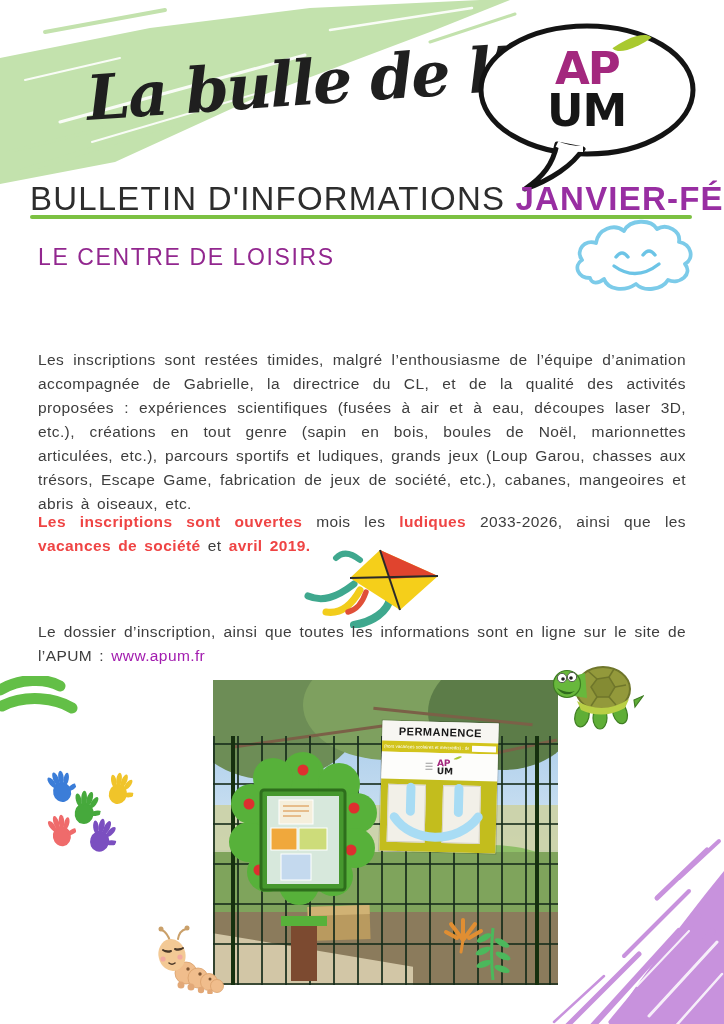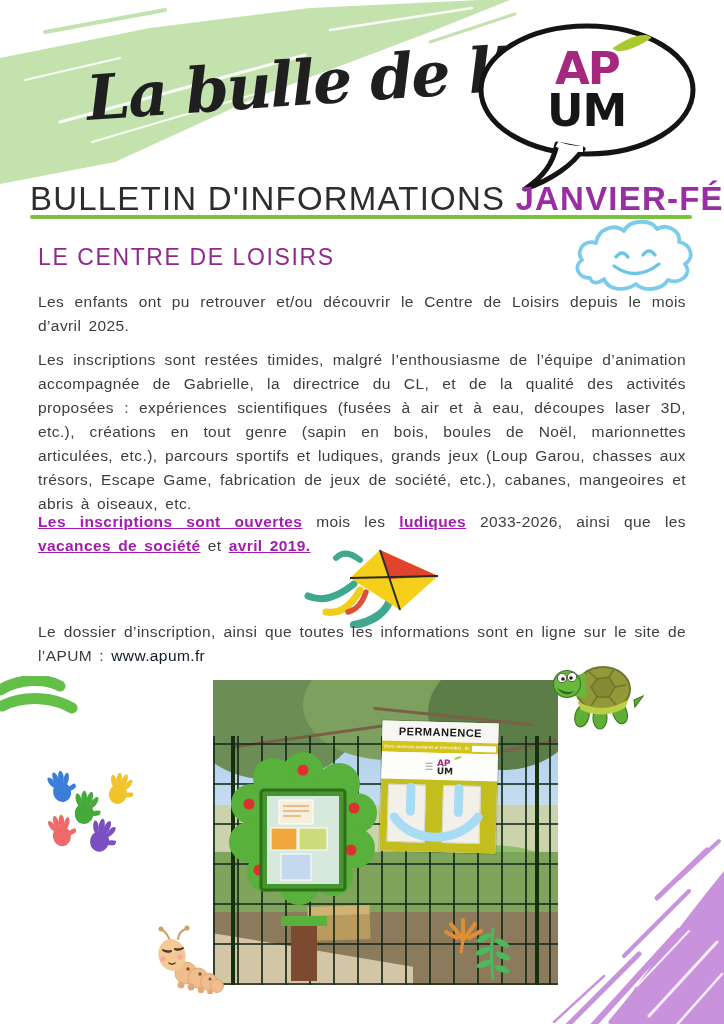--- a/index.html
+++ b/index.html
@@ -20,26 +20,26 @@
   .bulletin{position:absolute;left:30px;top:180px;white-space:nowrap;font-size:33px;letter-spacing:1.2px;}
   .bulletin .pre{color:#2d2d2d;font-weight:500;}
   .bulletin .per{color:#982ea2;font-weight:800;}
   .divider{position:absolute;left:30px;top:215px;width:662px;height:4px;background:#7cc142;border-radius:2px;}
 
   
   .h1{position:absolute;left:38px;top:244px;font-size:23px;font-weight:400;
       letter-spacing:1.6px;color:#92278f;}
   .para{position:absolute;left:38px;width:648px;font-size:15.5px;line-height:24px;
       color:#3d3d3d;text-align:justify;letter-spacing:.4px;word-spacing:2.5px;}
-  .para b{font-weight:800;color:#a21caf;text-decoration:underline;}
+  .para b{font-weight:800;color:#ef4444;}
   .p1{top:290px;}
   .p2{top:348px;}
   .p3{top:510px;}
   .p4{top:620px;}
-  .weblink{color:#0f172a;text-decoration:none;cursor:pointer;}
+  .weblink{color:#a21caf;text-decoration:none;cursor:pointer;}
 
   
   .photo{position:absolute;left:213px;top:680px;width:345px;height:305px;overflow:hidden;background:#9cc4e8;}
   .sky{position:absolute;left:0;top:0;width:345px;height:170px;background:linear-gradient(180deg,#9cc4e8,#d3e5f3);}
   .blob{position:absolute;border-radius:50%;}
   .sunband{position:absolute;left:0;top:125px;width:345px;height:55px;background:#ccd2a4;opacity:.9;}
   .grass{position:absolute;left:0;top:172px;width:345px;height:75px;background:#7fa45c;}
   .grass2{position:absolute;left:175px;top:165px;width:170px;height:65px;background:#8fbf68;border-radius:40% 40% 0 0;}
   .dirt{position:absolute;left:0;top:232px;width:345px;height:73px;background:#8b7b5c;}
   .path{position:absolute;left:0;top:244px;width:200px;height:61px;background:#d2c6a6;
@@ -133,21 +133,20 @@
   <div class="divider"></div>
 
   <svg class="cloud" width="135" height="80" viewBox="0 0 135 80">
     <path d="M22,62 C10,62 5,50 14,44 C7,34 17,23 28,27 C30,13 46,7 56,15 C62,3 83,3 89,13 C99,7 113,15 111,26 C123,28 127,42 117,48 C125,58 112,69 100,64 C94,74 76,76 68,68 C56,76 40,74 36,63 C30,68 24,68 22,62 Z" fill="#ffffff" stroke="#7ccbe9" stroke-width="3.8" stroke-linejoin="round"></path>
     <path d="M48,41 q6,-8 12,0 M75,39 q6,-8 12,0" stroke="#6cc4e6" stroke-width="3.4" fill="none" stroke-linecap="round"></path>
     <path d="M46,50 q22,16 45,-2" stroke="#6cc4e6" stroke-width="3.4" fill="none" stroke-linecap="round"></path>
   </svg>
 
   <div class="h1">LE CENTRE DE LOISIRS</div>
 
-  <div class="para p1">Les enfants ont pu retrouver et/ou découvrir le Centre de Loisirs depuis le mois d’avril 2025.</div>
 
   <div class="para p2">Les inscriptions sont restées timides, malgré l’enthousiasme de l’équipe d’animation accompagnée de Gabrielle, la directrice du CL, et de la qualité des activités proposées : expériences scientifiques (fusées à air et à eau, découpes laser 3D, etc.), créations en tout genre (sapin en bois, boules de Noël, marionnettes articulées, etc.), parcours sportifs et ludiques, grands jeux (Loup Garou, chasses aux trésors, Escape Game, fabrication de jeux de société, etc.), cabanes, mangeoires et abris à oiseaux, etc.</div>
 
   <div class="para p3"><b>Les inscriptions sont ouvertes</b><span> mois les </span><b>ludiques</b><span> 2033-2026, ainsi que les </span><b>vacances de société</b><span> et </span><b>avril 2019.</b></div>
 
   <svg class="kite" width="145" height="82" viewBox="0 0 145 82">
     <path d="M52,38 C34,52 20,56 6,50" stroke="#3fa88e" stroke-width="7" fill="none" stroke-linecap="round"></path>
     <path d="M58,44 C48,62 36,68 24,66" stroke="#f2cd1c" stroke-width="7" fill="none" stroke-linecap="round"></path>
     <path d="M64,46 C60,58 54,64 46,66" stroke="#e05038" stroke-width="5.5" fill="none" stroke-linecap="round"></path>
     <path d="M88,52 C86,66 70,76 52,79" stroke="#3fa88e" stroke-width="8" fill="none" stroke-linecap="round"></path>

